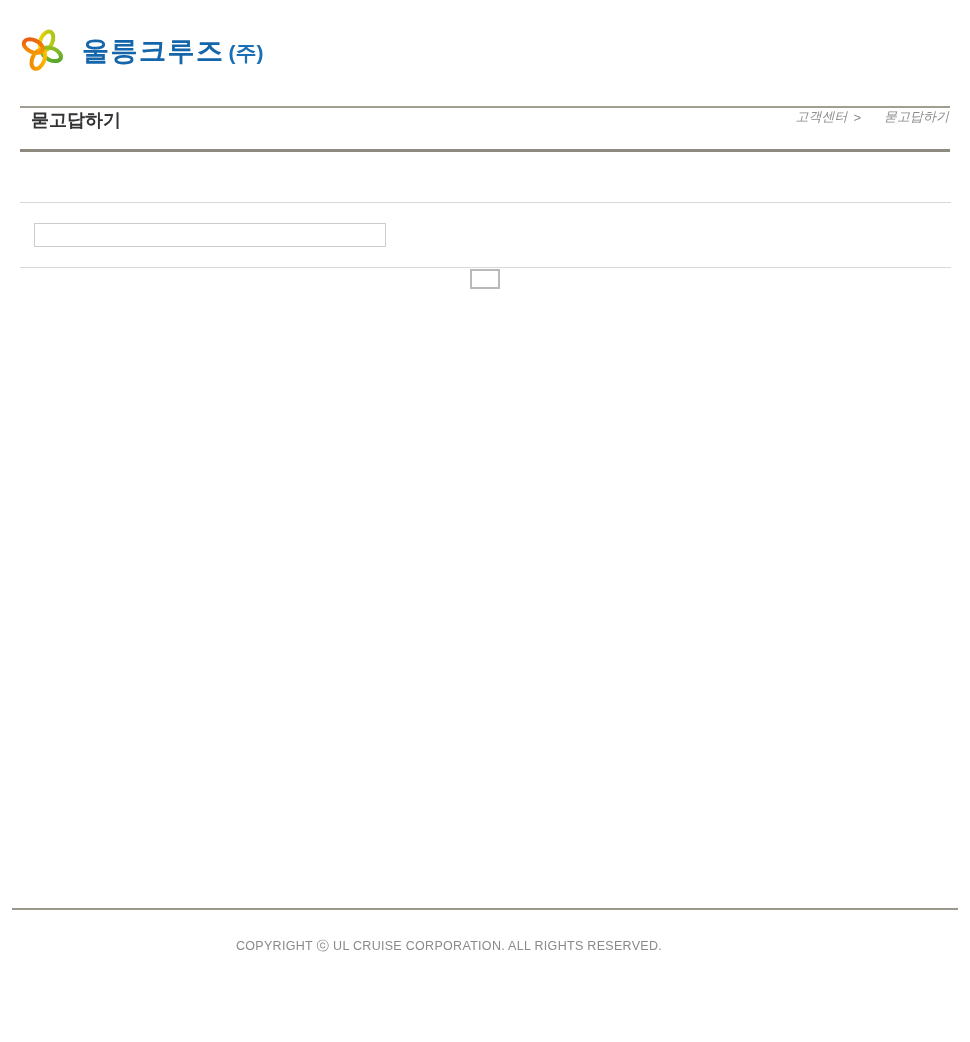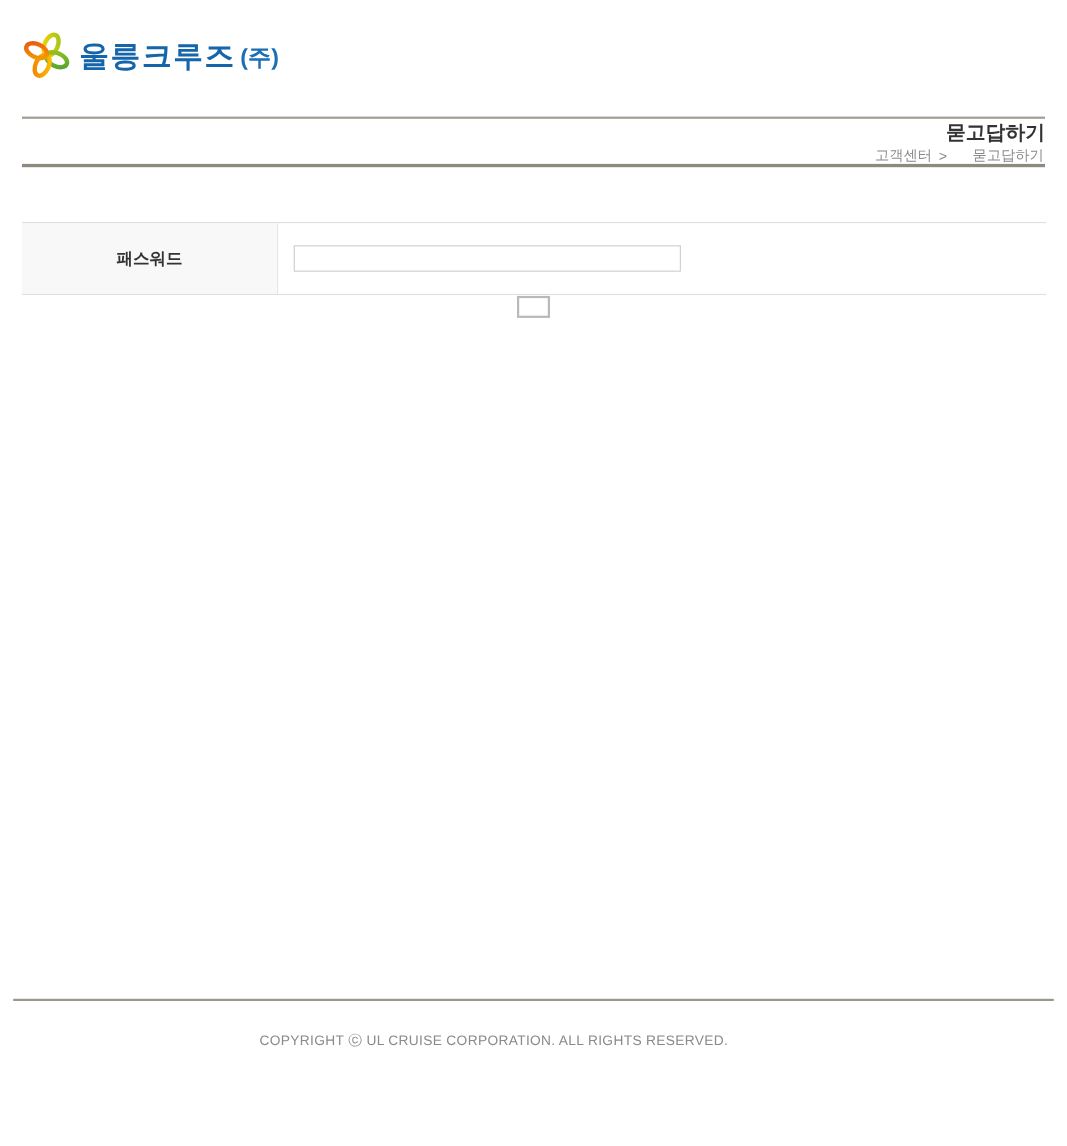--- a/index.html
+++ b/index.html
@@ -14,44 +14,44 @@
 
   
   .logo {
     position: absolute; left: 20px; top: 22px;
     display: flex; align-items: center;
     text-decoration: none; cursor: pointer;
   }
   .logo-flower { width: 48px; height: 58px; display: block; }
   .logo-text {
     font-size: 27px; font-weight: bold; color: #1565ab;
-    letter-spacing: 1.5px; margin-left: 4px; line-height: 1;
+    letter-spacing: 1.5px; margin-left: 14px; line-height: 1;
   }
   .logo-suffix {
     font-size: 21px; font-weight: 600; color: #1b6fb4;
     margin-left: 4px; line-height: 1; padding-top: 2px;
   }
 
   
   .title-bar {
     position: absolute; left: 20px; top: 106px;
     width: 930px; height: 46px;
     border-top: 2px solid #a29d93;
     border-bottom: 3px solid #8f8a80;
-    display: flex; align-items: flex-end; justify-content: space-between; flex-direction: column;
+    display: flex; align-items: flex-start; justify-content: space-between;
   }
   .page-title {
     margin: 0 0 0 11px;
     font-size: 18px; font-weight: bold; color: #333333;
   }
   .breadcrumb {
     display: flex; align-items: center;
     font-size: 13px; color: #8a8a8a; margin-right: 1px;
   }
-  .crumb { cursor: pointer; }
+  .crumb { cursor: pointer; font-style: italic; }
   .crumb-sep { margin: 0 23px 0 6px; }
 
   
   .password-table {
     position: absolute; left: 20px; top: 202px;
     width: 931px; height: 66px;
     border-top: 1px solid #d8d8d8;
     border-bottom: 1px solid #d8d8d8;
     display: flex;
   }
@@ -132,23 +132,20 @@
   <div class="title-bar">
     <h2 class="page-title">묻고답하기</h2>
     <div class="breadcrumb">
       <span class="crumb">고객센터</span>
       <span class="crumb-sep">&gt;</span>
       <span class="crumb">묻고답하기</span>
     </div>
   </div>
 
   <div class="password-table">
-    <div class="label-cell">
-      <span>패스워드</span>
-    </div>
     <div class="value-cell">
       <input type="password" class="password-input" value="" style="">
     </div>
   </div>
 
   <button class="confirm-button"></button>
 
   <div class="footer-line"></div>
   <footer class="site-footer">
     <span>COPYRIGHT ⓒ UL CRUISE CORPORATION. ALL RIGHTS RESERVED.</span>

